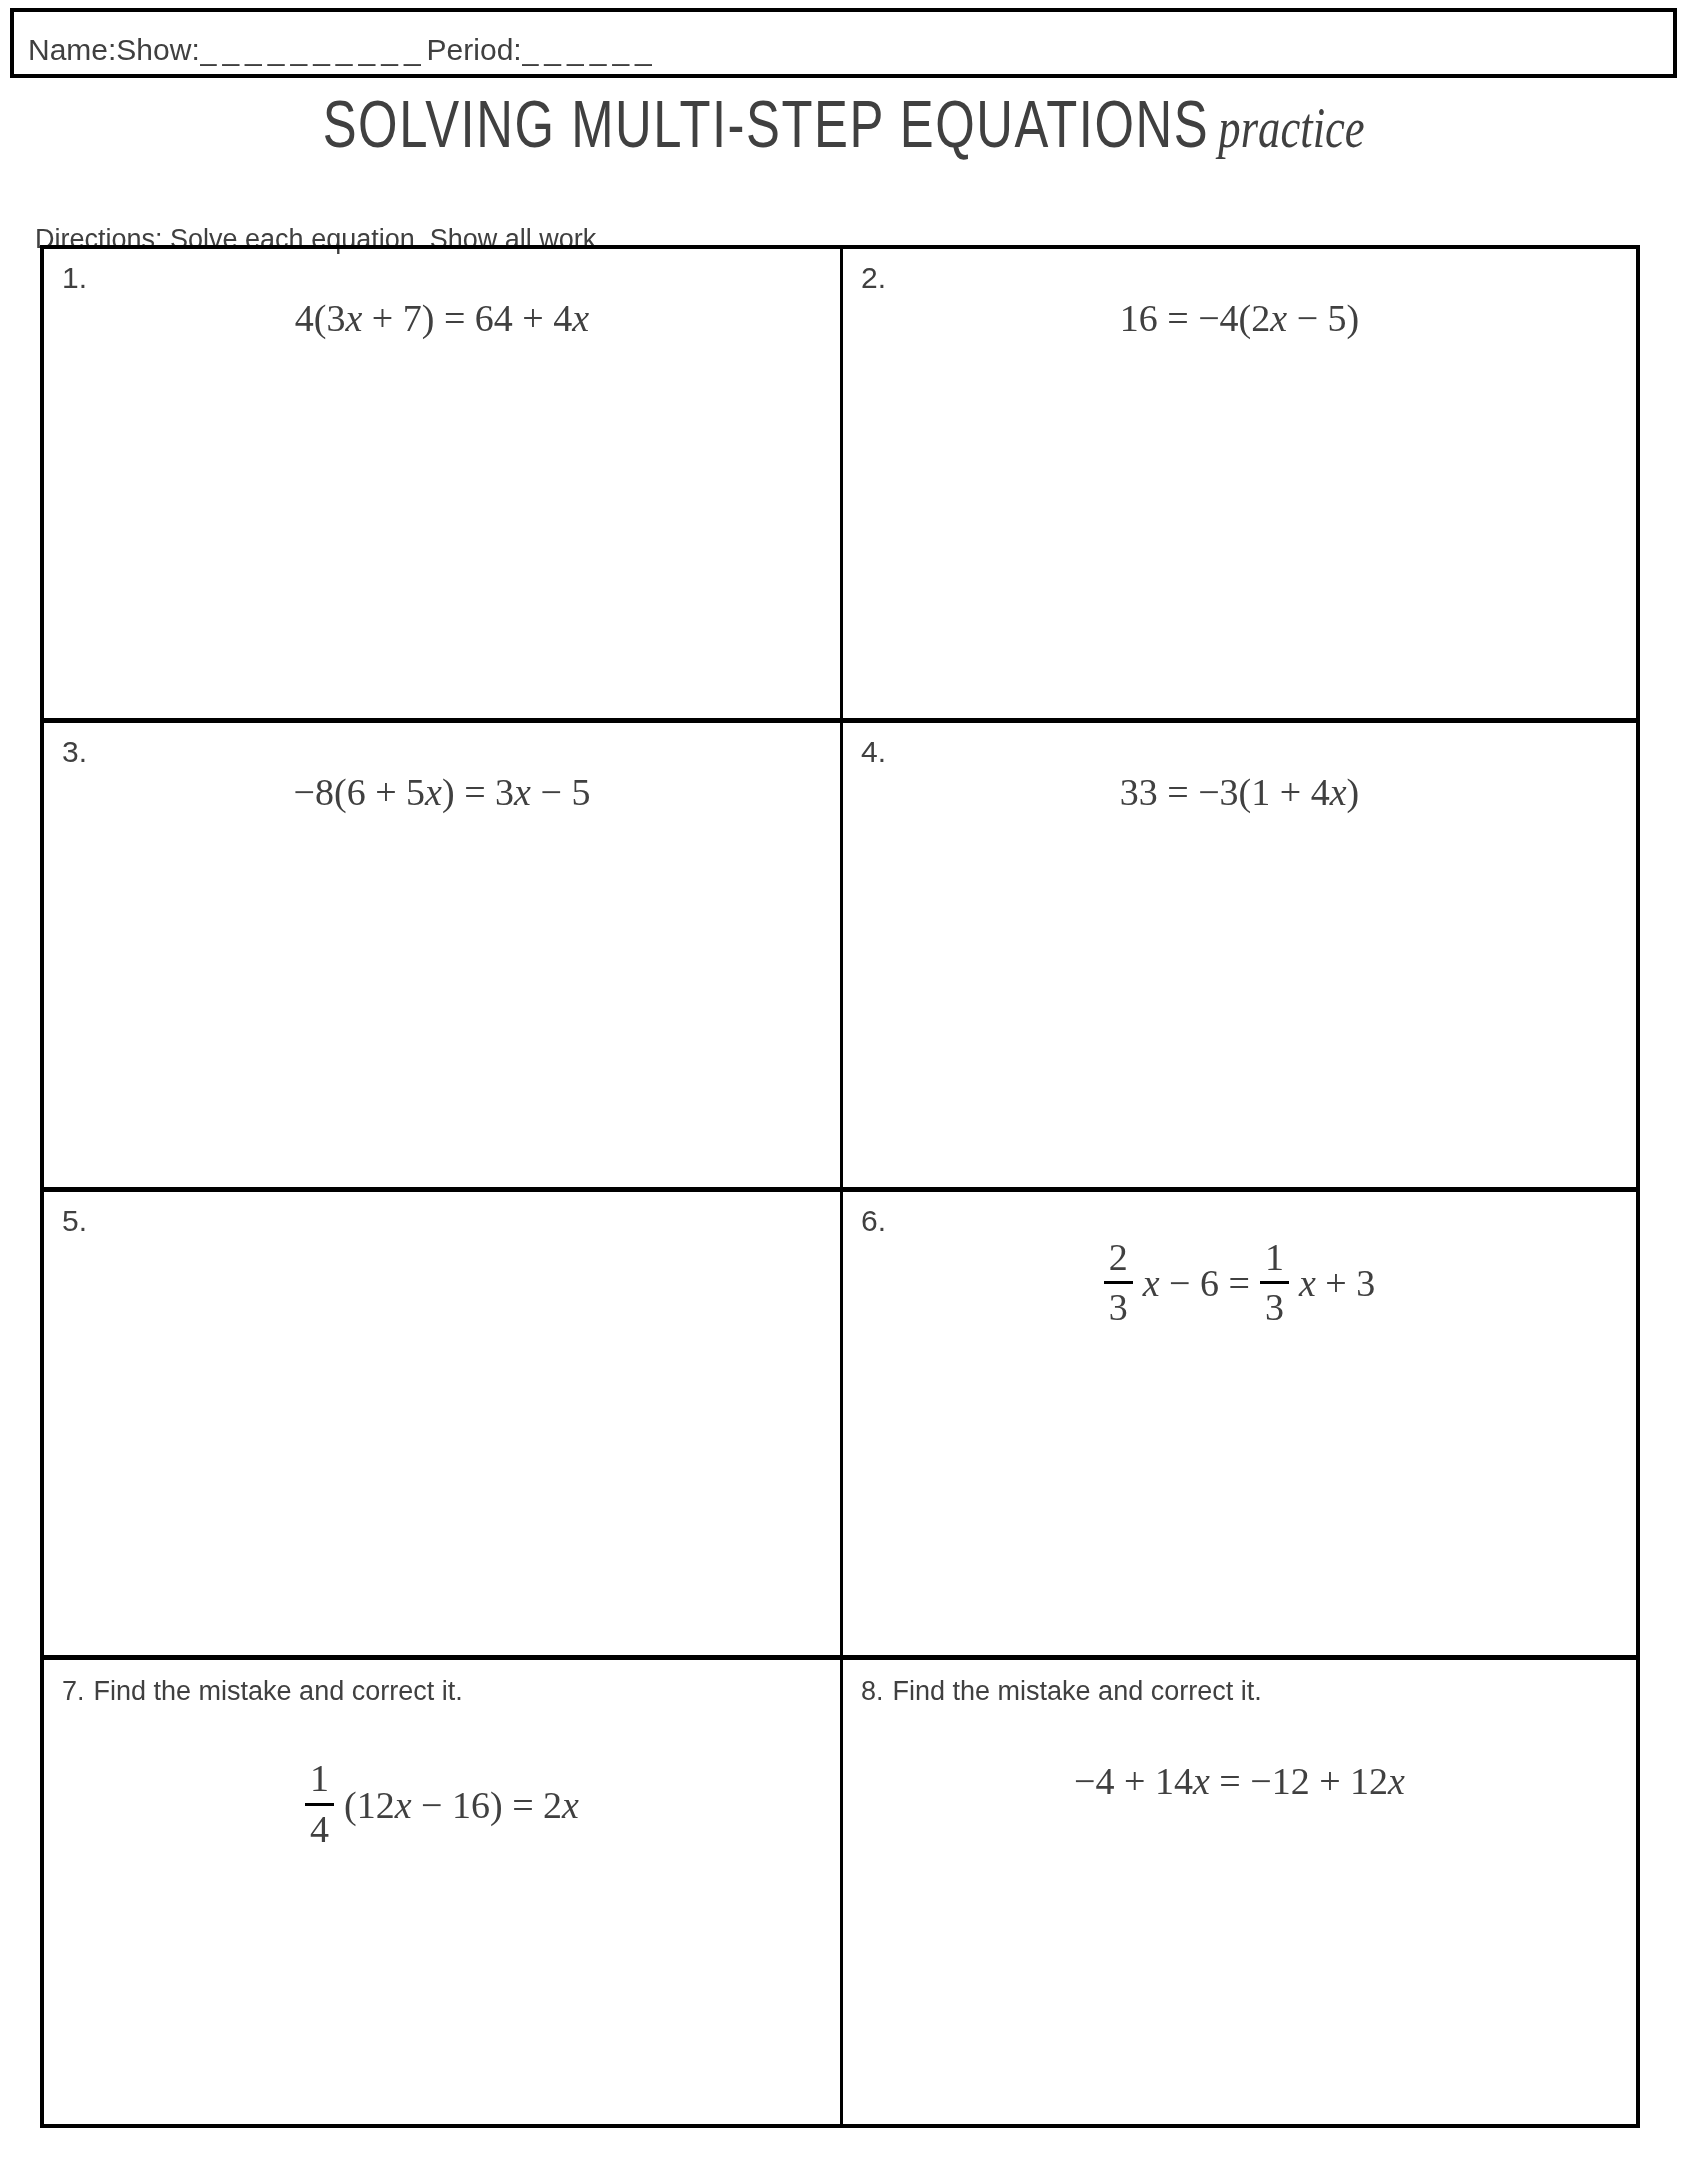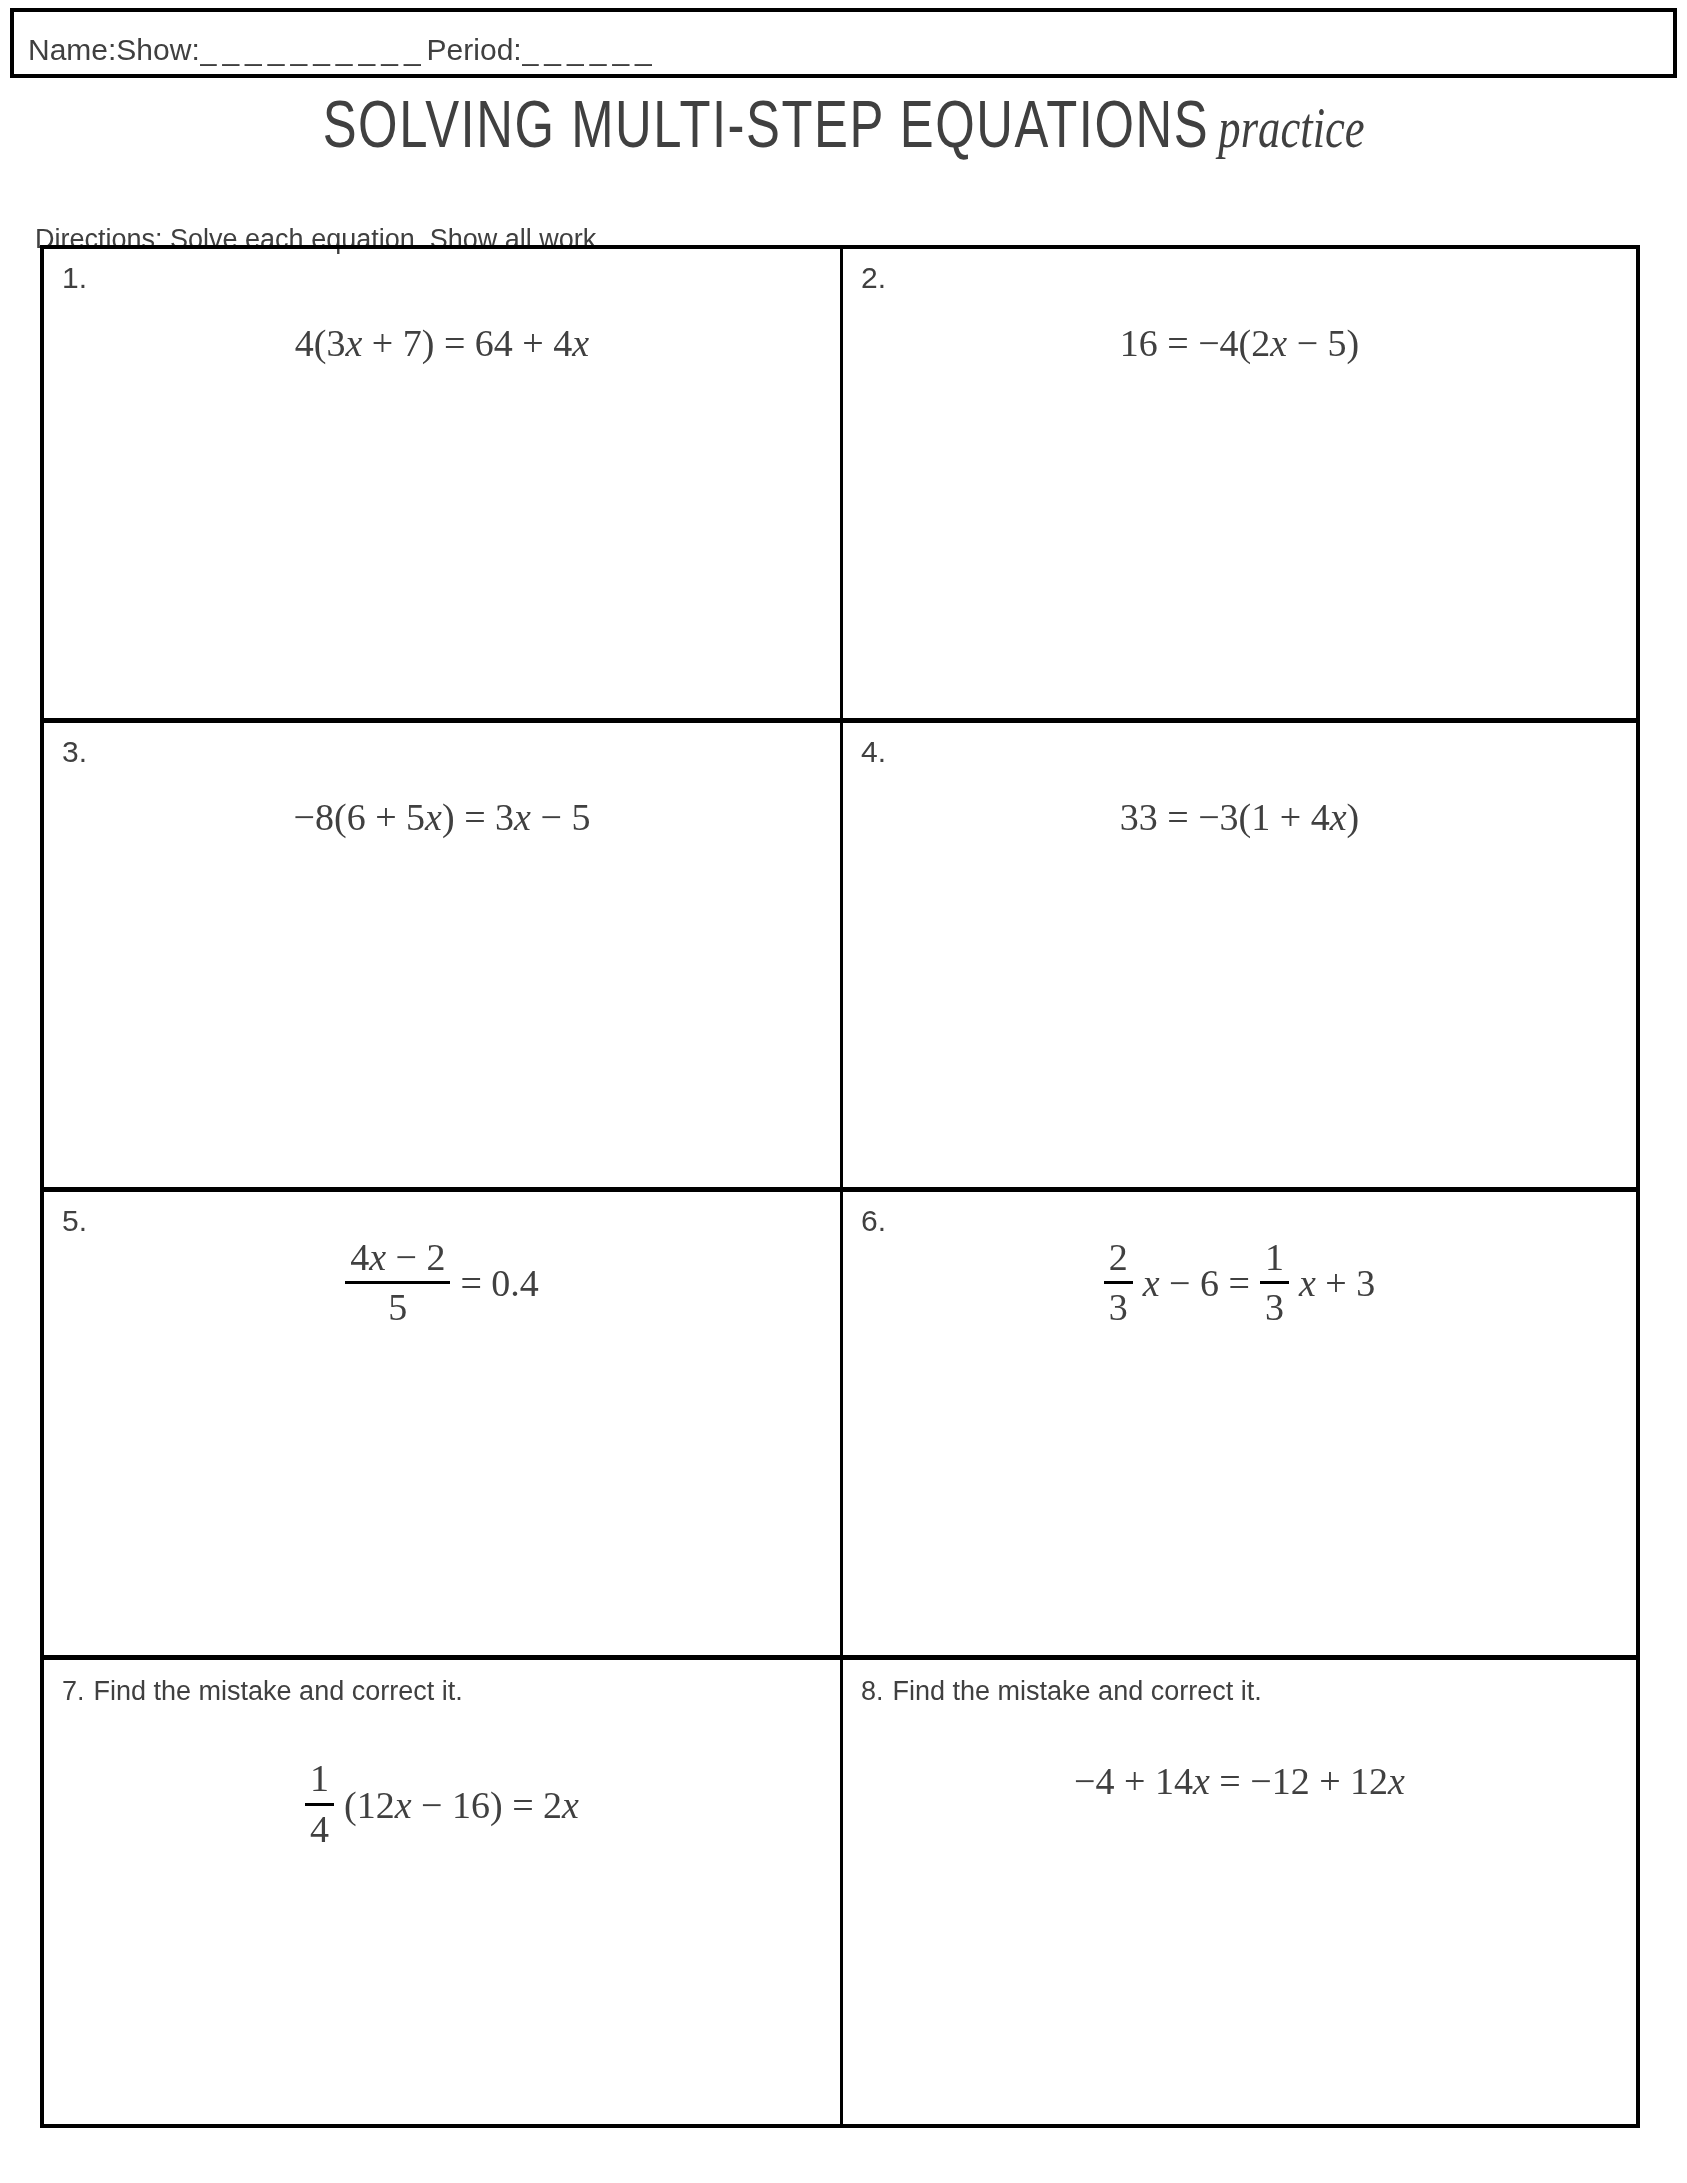--- a/index.html
+++ b/index.html
@@ -81,21 +81,21 @@
     align-self:flex-start;
     margin:16px 0 0 18px;
     font-size:27px;
     display:flex; gap:9px;
   }
 
   .eqrow {
     display:flex; align-items:center; gap:10px;
     font-family:"Liberation Serif", serif;
     font-size:38px;
-    margin-top:72px;
+    margin-top:47px;
   }
   .eqrow.frac-row { margin-top:46px; }
   .eqrow.task-eq  { margin-top:52px; }
   .math i { font-style:italic; }
 
   .frac {
     display:inline-flex; flex-direction:column; align-items:center;
     line-height:1.05;
   }
   .frac .fnum { border-bottom:3px solid #000; padding:0 5px 4px 5px; }
@@ -155,27 +155,20 @@
 
     <div class="cell col-right row-line">
       <span class="prob-num">4.</span>
       <div class="eqrow">
         <span class="math">33 = −3(1 + 4<i>x</i>)</span>
       </div>
     </div>
 
     <div class="cell row-line">
       <span class="prob-num">5.</span>
-      <div class="eqrow frac-row">
-        <span class="frac">
-          <span class="fnum math">4<i>x</i> − 2</span>
-          <span class="fden math">5</span>
-        </span>
-        <span class="math">= 0.4</span>
-      </div>
     </div>
 
     <div class="cell col-right row-line">
       <span class="prob-num">6.</span>
       <div class="eqrow frac-row">
         <span class="frac">
           <span class="fnum math">2</span>
           <span class="fden math">3</span>
         </span>
         <span class="math"><i>x</i> − 6 =</span>

